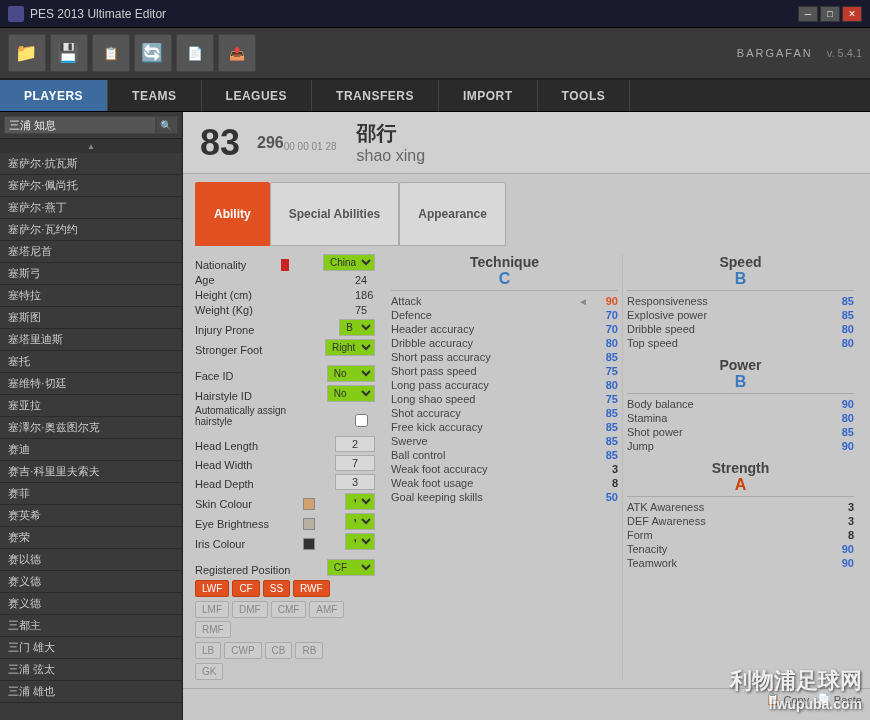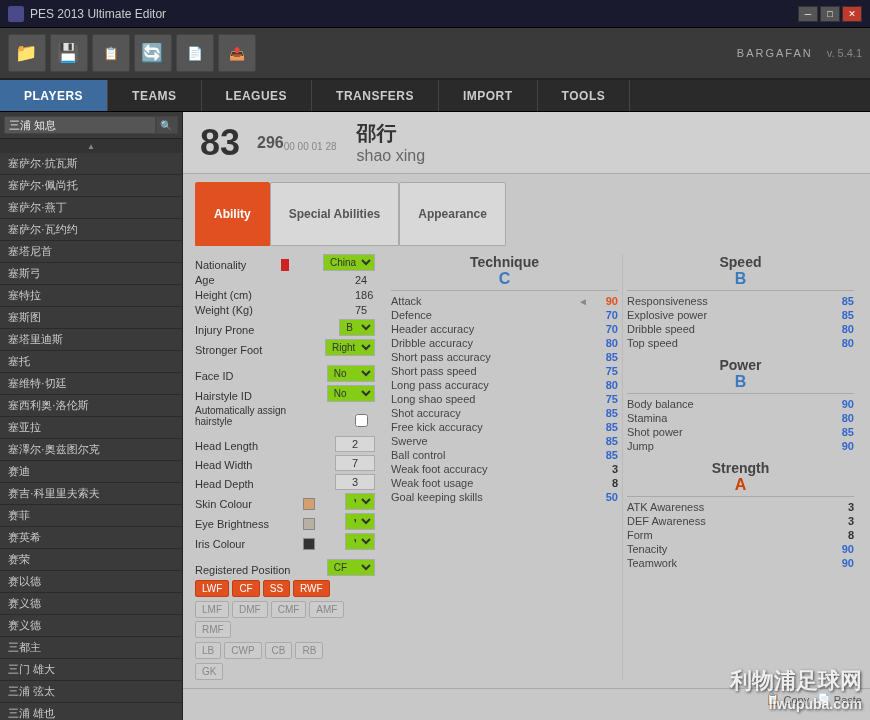--- a/index.html
+++ b/index.html
@@ -165,21 +165,20 @@
         <div class="player-item">塞萨尔·佩尚托</div>
         <div class="player-item">塞萨尔·燕丁</div>
         <div class="player-item">塞萨尔·瓦约约</div>
         <div class="player-item">塞塔尼首</div>
         <div class="player-item">塞斯弓</div>
         <div class="player-item">塞特拉</div>
         <div class="player-item">塞斯图</div>
         <div class="player-item">塞塔里迪斯</div>
         <div class="player-item">塞托</div>
         <div class="player-item">塞维特·切廷</div>
-        <div class="player-item">塞西利奥·洛伦斯</div>
         <div class="player-item">塞亚拉</div>
         <div class="player-item">塞澤尔·奥兹图尔克</div>
         <div class="player-item">赛迪</div>
         <div class="player-item">赛吉·科里里夫索夫</div>
         <div class="player-item">赛菲</div>
         <div class="player-item">赛英希</div>
         <div class="player-item">赛荣</div>
         <div class="player-item">赛以德</div>
         <div class="player-item">赛义德</div>
         <div class="player-item">赛义德</div>

